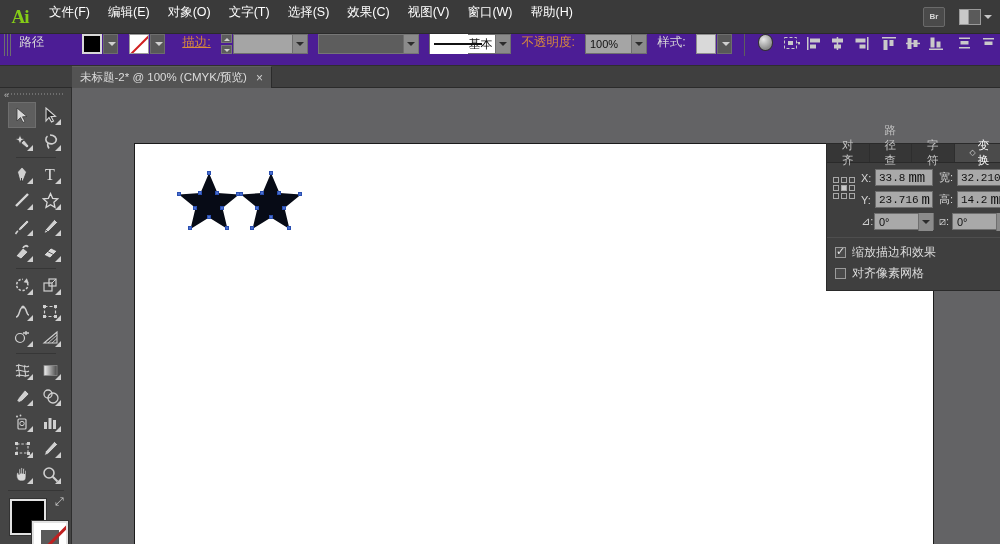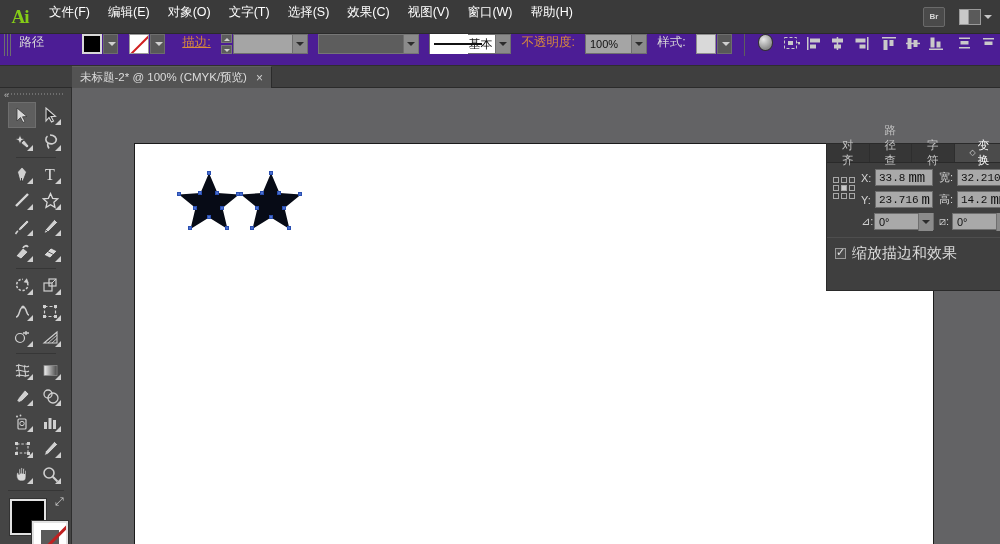--- a/index.html
+++ b/index.html
@@ -240,21 +240,21 @@
   .angfld .combo .txt { font-size:11px; }
   .psep { height:1px; background:#313131; margin:7px 0 6px 0; border-bottom:1px solid #4e4e4e;}
   .chkrow { display:flex; align-items:center; padding-left:8px; margin-bottom:4px; }
   .chk {
     width:11px; height:11px; border:1px solid #9b9b9b; background:#4a4a4a;
     margin-right:6px; position:relative;
   }
   .chk.on:after {
     content:"✓"; position:absolute; left:0px; top:-3px; font-size:11px; color:#e6e6e6;
   }
-  .chkrow span { font-size:15px; color:#dcdcdc; }
+  .chkrow span { font-size:12px; color:#dcdcdc; }
 </style>
 </head>
 <body>
 
 <div class="app">
 
   <div class="menubar">
     <div class="ai-logo">Ai</div>
     <div class="menu-item">文件(F)</div>
     <div class="menu-item">编辑(E)</div>
@@ -722,16 +722,20 @@
           </div>
         </div>
       </div>
 
       <div class="psep"></div>
 
       <div class="chkrow">
         <div class="chk on"></div>
         <span>缩放描边和效果</span>
       </div>
+      <div class="chkrow">
+        <div class="chk"></div>
+        <span>对齐像素网格</span>
+      </div>
     </div>
   </div>
 
 </div>
 
 </body></html>

